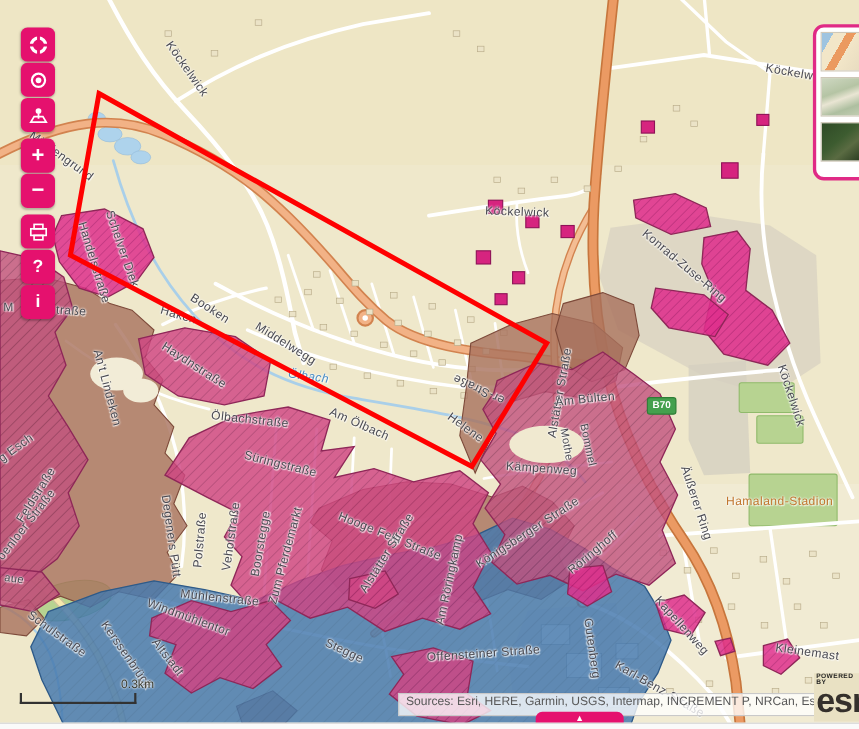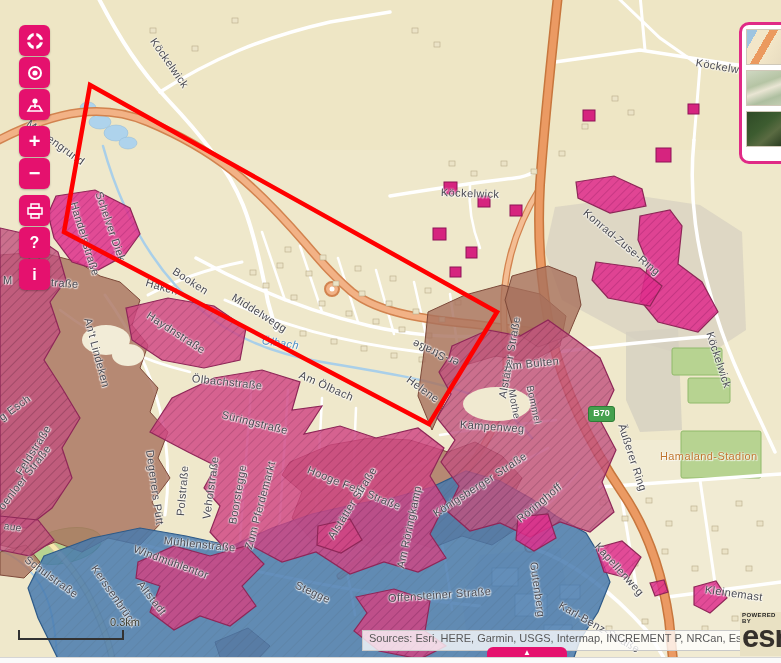--- a/index.html
+++ b/index.html
@@ -46,21 +46,21 @@
            overflow:hidden;padding-left:2px;}
   #poweredby{font-size:6px;font-weight:bold;color:#1f1f1f;letter-spacing:.4px;}
   #esrilogo{font-size:31px;font-weight:bold;color:#35302b;line-height:.85;letter-spacing:-1px;}
   
   #panel-tab{position:absolute;left:487px;top:647px;width:80px;height:16px;background:#e5116e;
              border-radius:6px 6px 0 0;color:#fff;text-align:center;font-size:8px;line-height:12px;cursor:pointer;}
   #bottomstrip{position:absolute;left:0;top:657px;width:781px;height:6px;background:#fafafa;
                border-top:1px solid #d5d5d5;}
   #b70badge{position:absolute;left:588px;top:361px;width:25px;height:14px;background:#44a04e;
             border:1px solid #2e7d36;border-radius:3px;color:#fff;font-size:9px;font-weight:bold;
-            text-align:center;line-height:13px;pointer-events:none;margin-top:45px;}
+            text-align:center;line-height:13px;pointer-events:none;}
 </style>
 </head>
 <body>
 
 <div id="viewport">
   <div id="map">
 
     <svg id="basesvg" width="781" height="657" xmlns="http://www.w3.org/2000/svg">
       <defs>
         <pattern id="pRose" width="7" height="7" patternUnits="userSpaceOnUse" patternTransform="rotate(45)">

